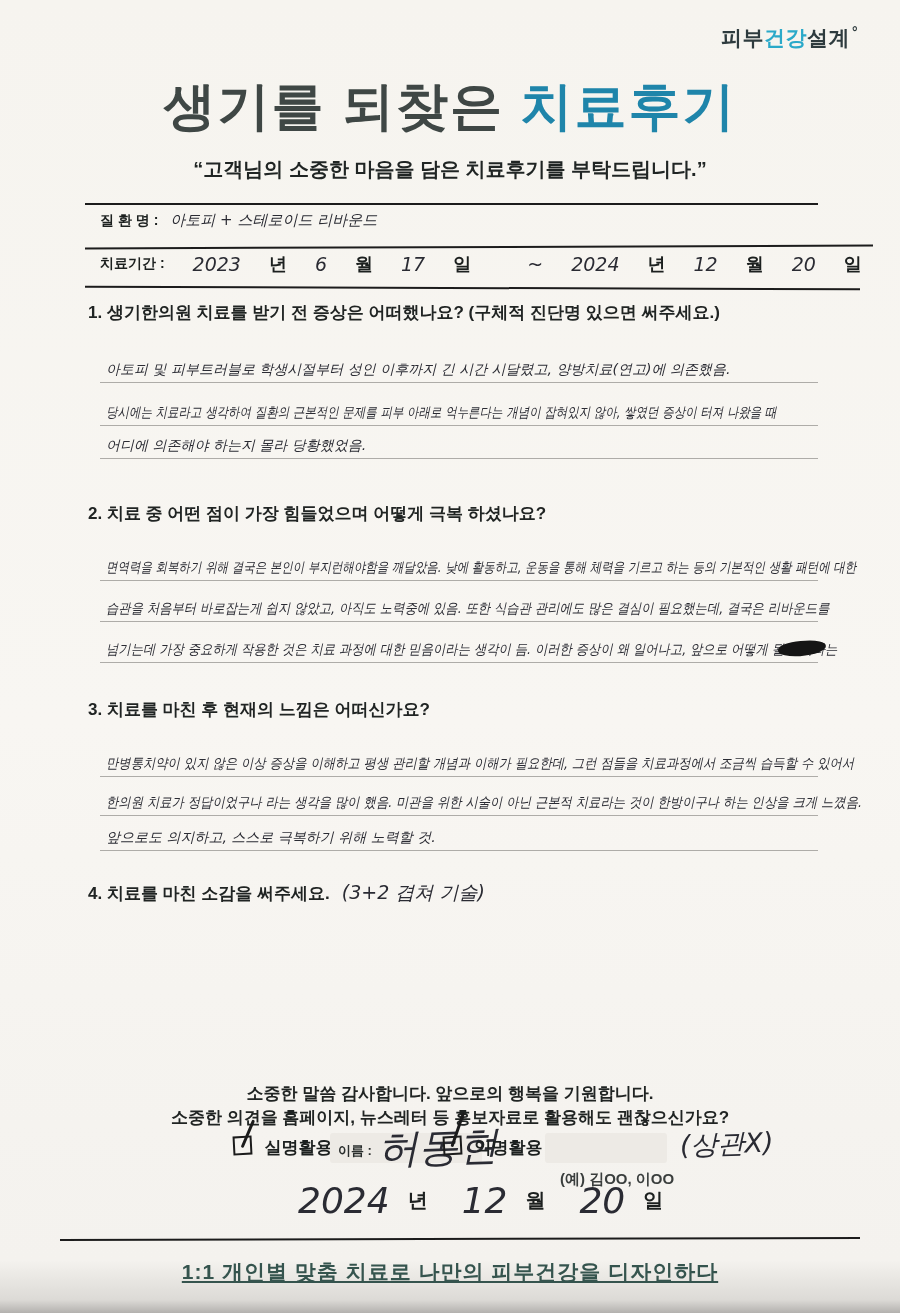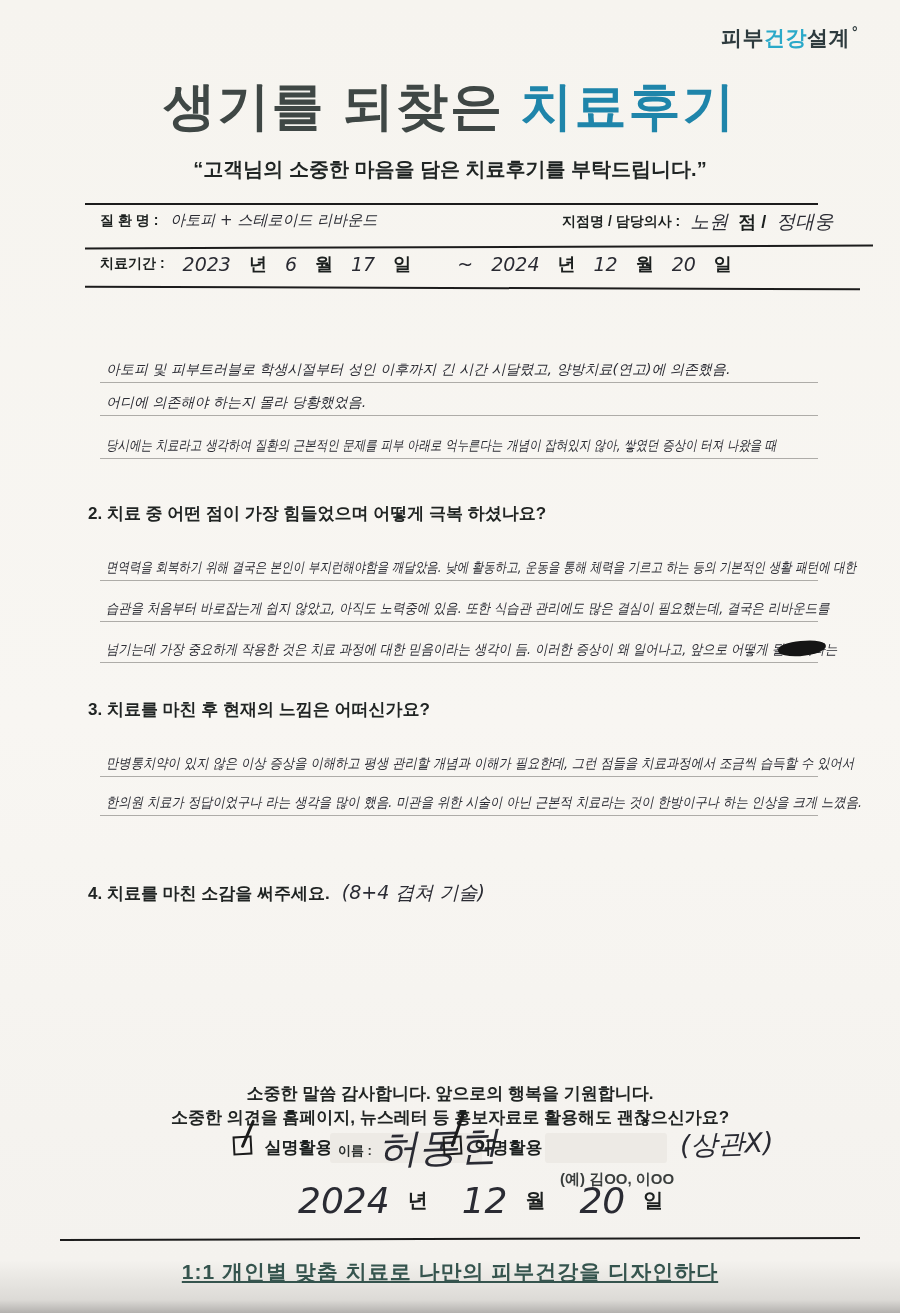--- a/index.html
+++ b/index.html
@@ -64,52 +64,47 @@
   <div class="abs center subtitle">“고객님의 소중한 마음을 담은 치료후기를 부탁드립니다.”</div>
 
   <div class="abs tline" style="top:203px;left:85px;width:733px;"></div>
   <div class="abs tline" style="top:246px;left:85px;width:788px;transform:rotate(-0.2deg);"></div>
   <div class="abs tline" style="top:287px;left:85px;width:775px;transform:rotate(0.2deg);"></div>
 
   <div class="abs flexrow" style="top:211px;left:100px;">
     <span class="rowlab">질 환 명 :</span>
     <span class="hw hw-val">아토피 + 스테로이드 리바운드</span>
   </div>
-  <div class="abs flexrow" style="top:209px;left:562px;gap:10px;">
-    <span class="rowlab">지점명 / 담당의사 :</span>
-    <span class="hw hw-big">노원</span>
-    <span class="pr">점 /</span>
-    <span class="hw hw-big">정대웅</span>
-  </div>
-  <div class="abs flexrow" style="top:252px;left:100px;gap:18px;align-items:center;">
+  <div class="abs flexrow" style="top:252px;left:100px;gap:28px;align-items:center;">
     <span class="rowlab">치료기간 :</span>
     <span class="hw hw-big">2023</span>
     <span class="pr">년</span>
     <span class="hw hw-big">6</span>
     <span class="pr">월</span>
     <span class="hw hw-big">17</span>
     <span class="pr">일</span>
     <span class="hw hw-big" style="margin-left:28px;">~</span>
     <span class="hw hw-big">2024</span>
     <span class="pr">년</span>
     <span class="hw hw-big">12</span>
     <span class="pr">월</span>
     <span class="hw hw-big">20</span>
     <span class="pr">일</span>
   </div>
 
+  <div class="abs qhead" style="top:301px;left:88px;">1. 생기한의원 치료를 받기 전 증상은 어떠했나요? (구체적 진단명 있으면 써주세요.)</div>
   <div class="abs ansblock" style="top:344px;">
     <div class="ansline" style="height:38px;">
       <span class="hw">아토피 및 피부트러블로 학생시절부터 성인 이후까지 긴 시간 시달렸고, 양방치료(연고)에 의존했음.</span>
     </div>
+    <div class="ansline" style="height:42px;">
+      <span class="hw sx82">당시에는 치료라고 생각하여 질환의 근본적인 문제를 피부 아래로 억누른다는 개념이 잡혀있지 않아, 쌓였던 증상이 터져 나왔을 때</span>
+    </div>
     <div class="ansline" style="height:32px;">
       <span class="hw">어디에 의존해야 하는지 몰라 당황했었음.</span>
-    </div>
-    <div class="ansline" style="height:42px;">
-      <span class="hw sx82">당시에는 치료라고 생각하여 질환의 근본적인 문제를 피부 아래로 억누른다는 개념이 잡혀있지 않아, 쌓였던 증상이 터져 나왔을 때</span>
     </div>
   </div>
 
   <div class="abs qhead" style="top:502px;left:88px;">2. 치료 중 어떤 점이 가장 힘들었으며 어떻게 극복 하셨나요?</div>
   <div class="abs ansblock" style="top:540px;">
     <div class="ansline" style="height:40px;">
       <span class="hw sx82">면역력을 회복하기 위해 결국은 본인이 부지런해야함을 깨달았음. 낮에 활동하고, 운동을 통해 체력을 기르고 하는 등의 기본적인 생활 패턴에 대한</span>
     </div>
     <div class="ansline" style="height:40px;">
       <span class="hw sx88">습관을 처음부터 바로잡는게 쉽지 않았고, 아직도 노력중에 있음. 또한 식습관 관리에도 많은 결심이 필요했는데, 결국은 리바운드를</span>
@@ -121,25 +116,28 @@
   </div>
 
   <div class="abs qhead" style="top:698px;left:88px;">3. 치료를 마친 후 현재의 느낌은 어떠신가요?</div>
   <div class="abs ansblock" style="top:736px;">
     <div class="ansline" style="height:40px;">
       <span class="hw sx88">만병통치약이 있지 않은 이상 증상을 이해하고 평생 관리할 개념과 이해가 필요한데, 그런 점들을 치료과정에서 조금씩 습득할 수 있어서</span>
     </div>
     <div class="ansline" style="height:38px;">
       <span class="hw sx88">한의원 치료가 정답이었구나 라는 생각을 많이 했음. 미관을 위한 시술이 아닌 근본적 치료라는 것이 한방이구나 하는 인상을 크게 느꼈음.</span>
     </div>
+    <div class="ansline" style="height:34px;">
+      <span class="hw">앞으로도 의지하고, 스스로 극복하기 위해 노력할 것.</span>
+    </div>
   </div>
 
   <div class="abs flexrow" style="top:880px;left:88px;gap:4px;">
     <span class="qhead">4. 치료를 마친 소감을 써주세요.</span>
-    <span class="hw qnote">(8+4 겹쳐 기술)</span>
+    <span class="hw qnote">(3+2 겹쳐 기술)</span>
   </div>
 
   <div class="abs center thanks" style="top:1082px;">소중한 말씀 감사합니다. 앞으로의 행복을 기원합니다.</div>
   <div class="abs center thanks" style="top:1106px;">소중한 의견을 홈페이지, 뉴스레터 등 홍보자료로 활용해도 괜찮으신가요?</div>
 
   <div class="abs" style="top:1136px;left:233px;">
     <span class="cbox"><span class="tick"></span></span>
     <span class="clabel">실명활용</span>
   </div>
   <div class="abs graybox" style="top:1133px;left:330px;width:152px;"></div>

